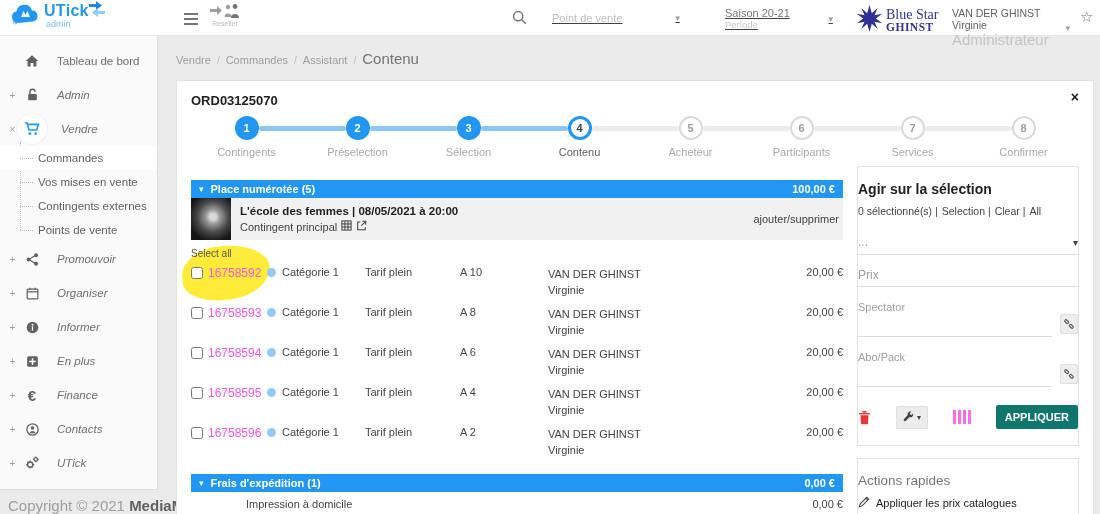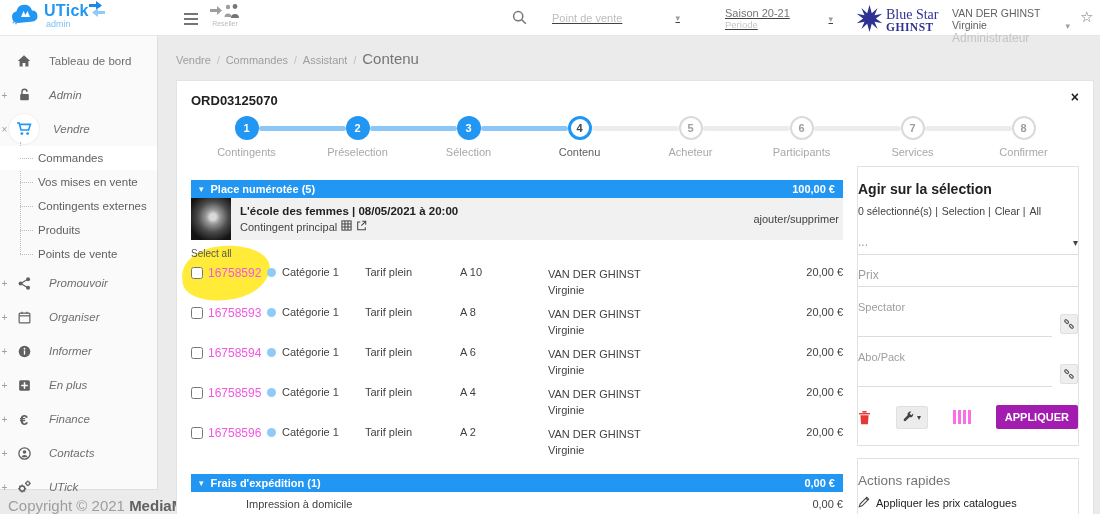--- a/index.html
+++ b/index.html
@@ -25,26 +25,26 @@
   .tb-season { left:725px; top:7px; width:108px; }
   .tb-season .l1 { font-size:11px; color:#757575; }
   .tb-season .l2 { font-size:9.5px; color:#c5c5c5; }
   .chev { margin-left:auto; font-size:9px; color:#9e9e9e; }
   .venue { position:absolute; left:856px; top:5px; display:flex; align-items:center; }
   .venue-text { margin-left:3px; font-family:"Liberation Serif","DejaVu Serif",serif; color:#2e3192; line-height:1; }
   .venue-l1 { font-size:14px; }
   .venue-l2 { font-size:11.5px; font-weight:700; letter-spacing:.5px; }
   .tb-user { position:absolute; left:952px; top:7px; width:118px; display:flex; align-items:center; cursor:pointer; }
   .tb-user .u1 { font-size:10.5px; color:#616161; }
-  .tb-user .u2 { font-size:12px; color:#c5c5c5; }
+  .tb-user .u2 { font-size:15px; color:#c5c5c5; }
   .tb-star { position:absolute; left:1080px; top:8px; font-size:15px; color:#757575; cursor:pointer; }
 
   
   .sidebar { position:absolute; top:36px; left:0; width:158px; height:454px; background:#fafafa; border-right:1px solid #dedede; border-bottom:1px solid #dedede; padding-top:8px; z-index:5; }
-  .s-item { display:flex; align-items:center; height:34px; padding-left:0; cursor:pointer; }
+  .s-item { display:flex; align-items:center; height:34px; padding-left:8px; cursor:pointer; }
   .s-exp { width:9px; font-size:10px; color:#9e9e9e; text-align:center; }
   .s-ico { width:22px; margin-left:4px; display:flex; justify-content:center; align-items:center; }
   .s-ico.circle { width:30px; height:30px; margin-left:0; background:#fff; border-radius:50%; box-shadow:0 0 0 1px #f0f0f0; }
   .s-lbl { margin-left:14px; font-size:11.5px; color:#6e6e6e; }
   .s-lbl.it { font-style:italic; }
   .s-children { position:relative; }
   .s-children::before { content:""; position:absolute; left:20px; top:-4px; bottom:12px; border-left:1px dotted #bdbdbd; }
   .s-child { position:relative; height:24px; display:flex; align-items:center; padding-left:38px; font-size:11.5px; color:#5f5f5f; cursor:pointer; }
   .s-child::before { content:""; position:absolute; left:20px; top:50%; width:13px; border-top:1px dotted #bdbdbd; }
   .s-child.active { background:#fff; }
@@ -123,21 +123,21 @@
   .prix-wrap { margin-top:8px; }
   .f-label { margin-top:14px; font-size:11px; color:#9e9e9e; }
   .f-row { display:flex; align-items:flex-end; gap:8px; }
   .sq-btn { width:20px; height:20px; background:#eee; border:1px solid #e0e0e0; border-radius:2px; display:flex; align-items:center; justify-content:center; cursor:pointer; margin-bottom:3px; }
   .panel-actions { margin-top:18px; display:flex; align-items:center; justify-content:space-between; }
   .icon-btn { background:none; border:none; cursor:pointer; display:flex; align-items:center; padding:0; }
   .wrench-btn { background:#ececec; border:1px solid #e0e0e0; border-radius:2px; padding:3px 6px; display:flex; align-items:center; gap:3px; cursor:pointer; }
   .wrench-btn .chev { font-size:8px; color:#424242; margin:0; }
   .barcode { display:flex; gap:2px; cursor:pointer; }
   .barcode i { width:3px; height:14px; background:#fb6ee4; }
-  .apply-btn { background:#a21caf; color:#fff; border:none; font-size:11px; font-weight:700; padding:6px 9px; border-radius:2px; cursor:pointer; font-family:inherit; }
+  .apply-btn { background:#0f766e; color:#fff; border:none; font-size:11px; font-weight:700; padding:6px 9px; border-radius:2px; cursor:pointer; font-family:inherit; }
 
   .panel.quick { margin-top:12px; padding-bottom:14px; }
   .panel.quick h4 { font-size:13.5px; color:#757575; font-weight:400; margin:2px 0 8px; }
   .qa-item { display:flex; align-items:center; gap:6px; font-size:11px; color:#212121; margin-top:7px; cursor:pointer; }
 </style>
 </head>
 <body>
 
 <div class="screen">
 
@@ -262,23 +262,20 @@
 
     <div class="s-children">
       <div class="s-child active">
           <span>Commandes</span>
         </div>
       <div class="s-child">
           <span>Vos mises en vente</span>
         </div>
       <div class="s-child">
           <span>Contingents externes</span>
-        </div>
-      <div class="s-child">
-          <span>Produits</span>
         </div>
       <div class="s-child">
           <span>Points de vente</span>
         </div>
     </div>
 
     <div class="s-item">
       <span class="s-exp">+</span>
       <span class="s-ico">
           <svg width="15" height="15" viewBox="0 0 16 16">

